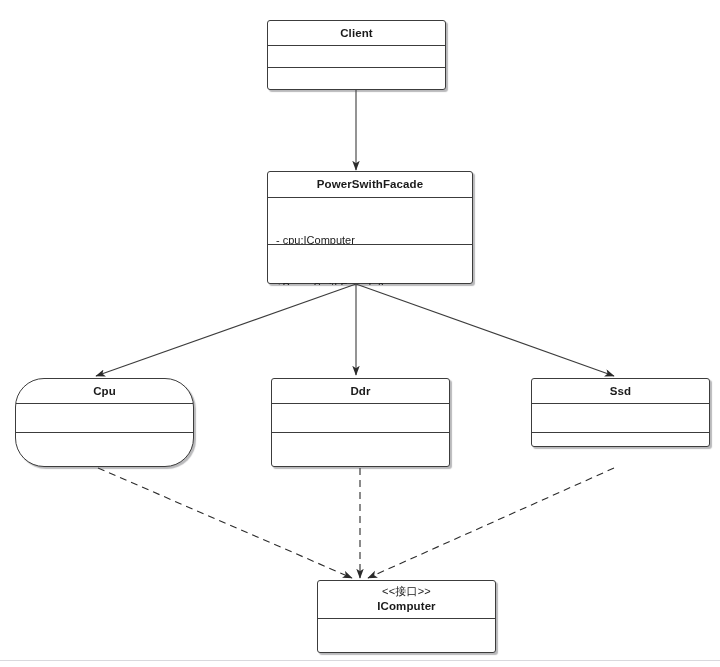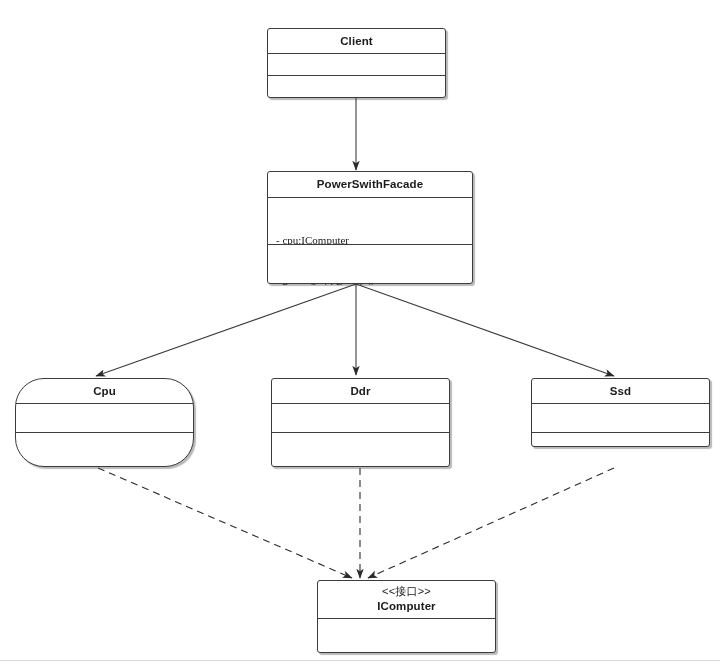--- a/index.html
+++ b/index.html
@@ -57,21 +57,20 @@
     font-weight: normal;
     font-size: 11px;
     letter-spacing: 0.2px;
   }
   .c-empty { }
   .c-members {
     padding: 6px 7px 4px 8px;
     font-size: 11px;
     line-height: 1.32;
     white-space: pre;
-    font-family: Liberation Serif, serif;
   }
   .member {
     display: block;
     font-size: 11px;
     line-height: 1.32;
   }
   .footer-rule {
     position: absolute;
     left: 0;
     width: 720px;
@@ -100,21 +99,21 @@
 
     <line x1="356" y1="284" x2="614" y2="376" stroke="#3c3c3c" stroke-width="1.1" marker-end="url(#arrowFilled)"></line>
 
     <line x1="98" y1="468" x2="352" y2="578" stroke="#2b2b2b" stroke-width="1.1" stroke-dasharray="7,5" marker-end="url(#arrowFilled)"></line>
 
     <line x1="360" y1="468" x2="360" y2="578" stroke="#2b2b2b" stroke-width="1.1" stroke-dasharray="7,5" marker-end="url(#arrowFilled)"></line>
 
     <line x1="614" y1="468" x2="368" y2="578" stroke="#2b2b2b" stroke-width="1.1" stroke-dasharray="7,5" marker-end="url(#arrowFilled)"></line>
   </svg>
 
-  <div class="uml-box" style="left:267px; top:28px; width:179px; height:70px;">
+  <div class="uml-box" style="left:267px; top:20px; width:179px; height:70px;">
     <div class="compartment c-title" style="height:24px;">
       <span>Client</span>
     </div>
     <div class="compartment c-empty" style="height:22px;"></div>
     <div class="compartment c-members" style="height:23px;">
       
     </div>
   </div>
 
   <div class="uml-box" style="left:267px; top:171px; width:206px; height:113px;">

